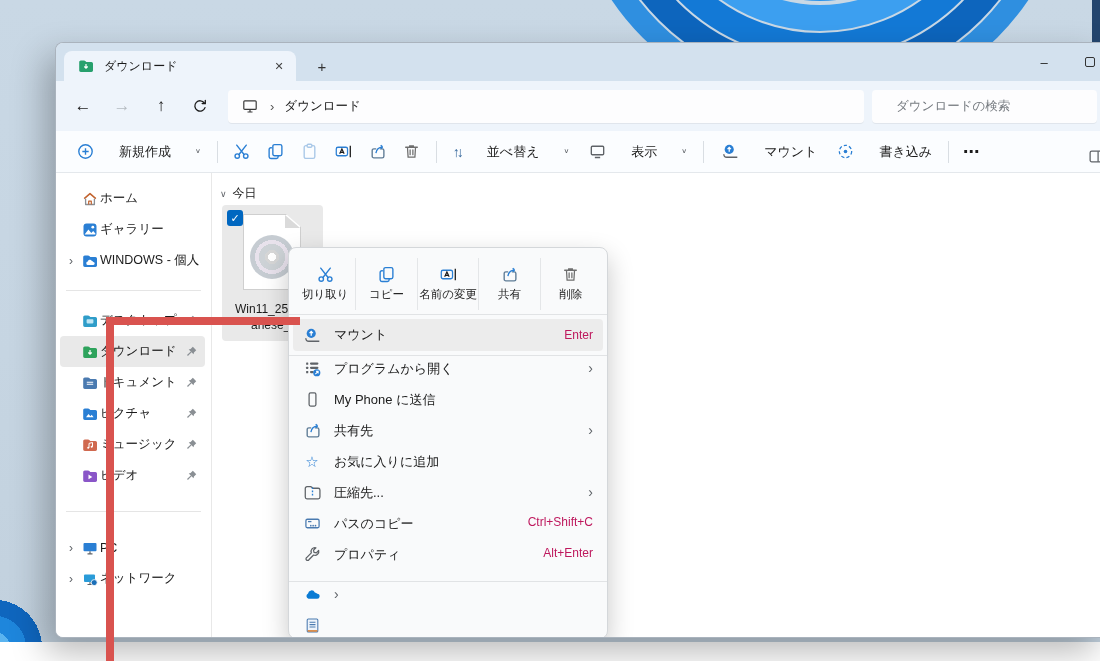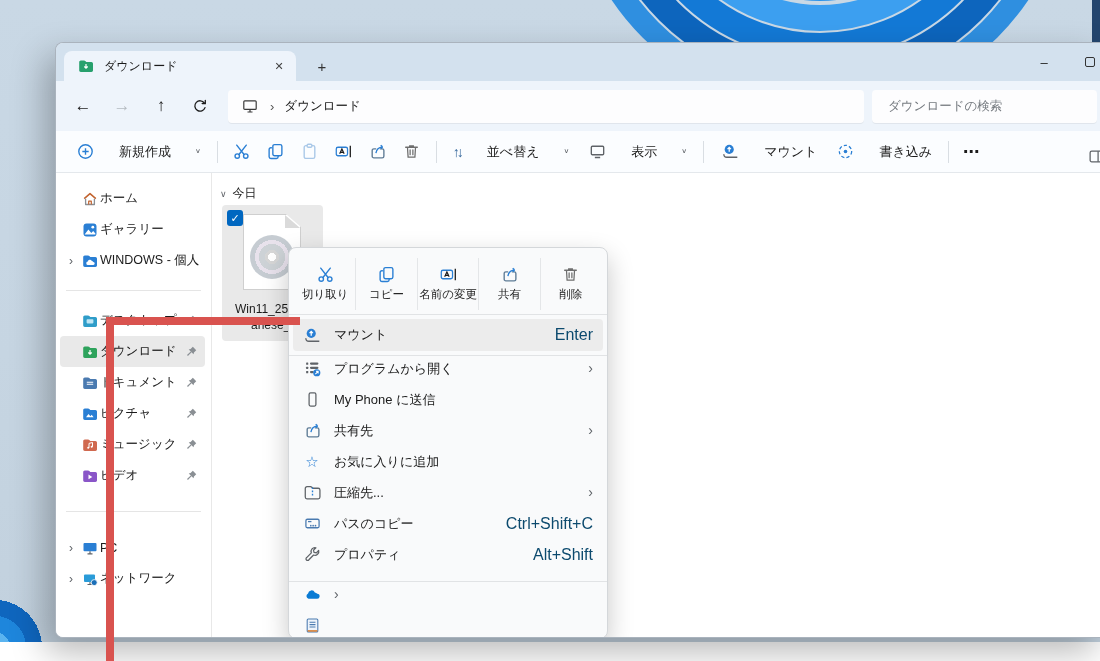--- a/index.html
+++ b/index.html
@@ -36,21 +36,21 @@
   
   .navbar { height:50px; background:#eef4fb; display:flex; align-items:center; padding:0 8px 0 10px; }
   .navbtn { width:34px; height:34px; display:flex; align-items:center; justify-content:center;
     font-size:17px; color:#1b1b1b; border-radius:4px; flex:none; margin-right:5px; }
   .navbtn.disabled { color:#b4bac0; }
   .addressbar { margin-left:6px; width:636px; height:33px; background:#fdfdfe; border-radius:4px;
     display:flex; align-items:center; padding:0 12px; gap:10px; font-size:12.5px; flex:none;
     box-shadow:0 1px 0 rgba(0,0,0,.06); }
   .crumb-sep { color:#555; font-size:13px; }
   .searchbox { margin-left:8px; flex:1; height:33px; background:#fdfdfe; border-radius:4px;
-    display:flex; align-items:center; padding:0 16px; box-shadow:0 1px 0 rgba(0,0,0,.06); }
+    display:flex; align-items:center; padding:0 24px; box-shadow:0 1px 0 rgba(0,0,0,.06); }
   .searchbox input { border:none; outline:none; background:transparent; font-size:12.5px; width:100%;
     font-family:inherit; color:#1b1b1b; }
   .searchbox input::placeholder { color:#767b80; }
 
   
   .toolbar { position:relative; height:42px; background:#fbfdff; border-bottom:1px solid #e4e8ec;
     display:flex; align-items:center; padding:0 10px; font-size:13px; }
   .tbtn { display:flex; align-items:center; gap:24px; padding:6px 9px; border-radius:4px; flex:none; }
   .tbtn.icon-only { padding:6px 7px; }
   .tsep { width:1px; height:22px; background:#d9dee3; margin:0 7px; flex:none; }
@@ -96,21 +96,21 @@
   .m-iconrow { display:flex; height:52px; padding:0 6px; }
   .m-icell { flex:1; display:flex; flex-direction:column; align-items:center; justify-content:center;
     gap:4px; font-size:11.5px; border-right:1px solid #e4e6e8; }
   .m-icell:last-child { border-right:none; }
   .m-div { height:1px; background:#e1e3e5; margin:4px 0; }
   .m-mount { height:32px; margin:4px; background:#ececec; border-radius:4px; display:flex;
     align-items:center; padding:0 10px; gap:13px; }
   .m-row { height:31px; margin:0 4px; border-radius:4px; display:flex; align-items:flex-start;
     padding:0 10px; gap:13px; }
   .m-label { flex:1; white-space:nowrap; }
-  .m-short { color:#0c4a6e; font-size:16px; }
+  .m-short { color:#be185d; font-size:12px; }
   .m-sub { color:#5f6368; font-size:14px; }
   .mi { width:18px; height:17px; display:flex; align-items:center; justify-content:center; flex:none; }
   .star-glyph { color:#2a7fd4; font-size:15px; }
 
   
   .red-v { position:absolute; left:106px; top:317px; width:8px; height:344px; background:#d9534f; z-index:50; }
   .red-h { position:absolute; left:106px; top:317px; width:194px; height:8px; background:#d9534f; z-index:50; }
 
   svg { display:block; }
 </style>
@@ -660,21 +660,21 @@
       <span class="m-short">Ctrl+Shift+C</span>
     </div>
 
     <div class="m-row">
       <span class="mi">
         <svg width="17" height="17" viewBox="0 0 16 16">
             <path d="M13.8 4.2a3.6 3.6 0 01-4.8 4.3L4.6 13a1.5 1.5 0 11-2.1-2.1l4.4-4.4a3.6 3.6 0 014.3-4.8L9 3.9l.4 2.2 2.2.4z" fill="none" stroke="#5f6368" stroke-width="1.2" stroke-linejoin="round"></path>
           </svg>
       </span>
       <span class="m-label">プロパティ</span>
-      <span class="m-short">Alt+Shift</span>
+      <span class="m-short">Alt+Enter</span>
     </div>
 
     <div class="m-div"></div>
 
     <div class="m-row">
       <span class="mi">
         <svg width="17" height="17" viewBox="0 0 16 16">
             <path d="M10.2 6a3.4 3.4 0 00-6.4 1A2.7 2.7 0 004.2 12h7.9a2.4 2.4 0 00.4-4.8A3.4 3.4 0 0010.2 6z" fill="#0a7bd4"></path>
           </svg>
       </span>

